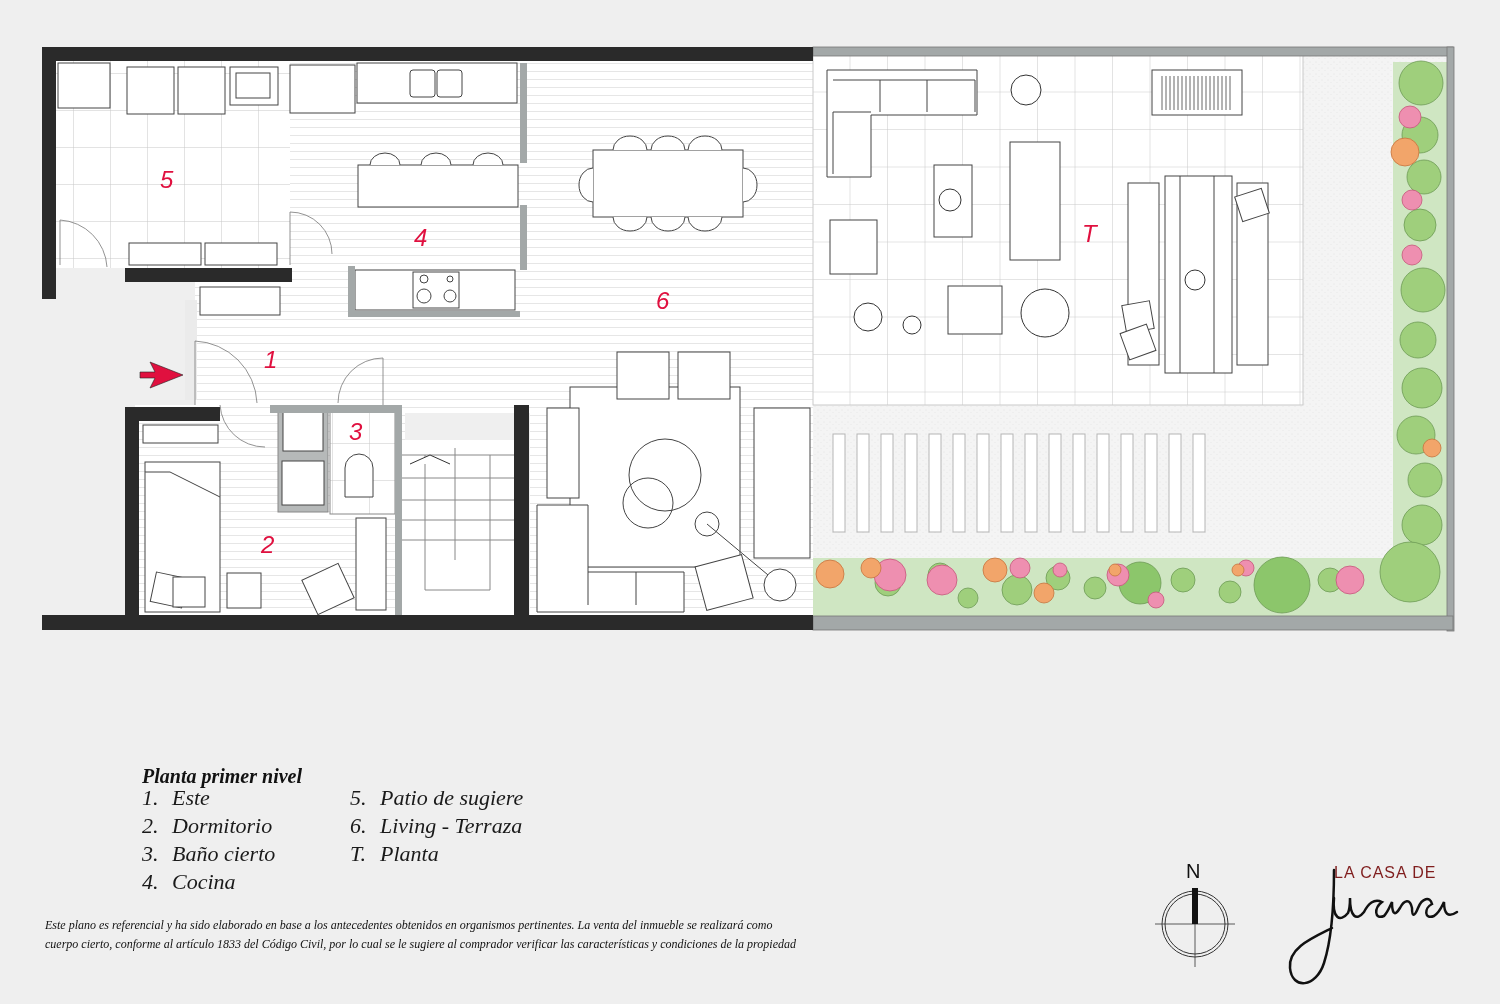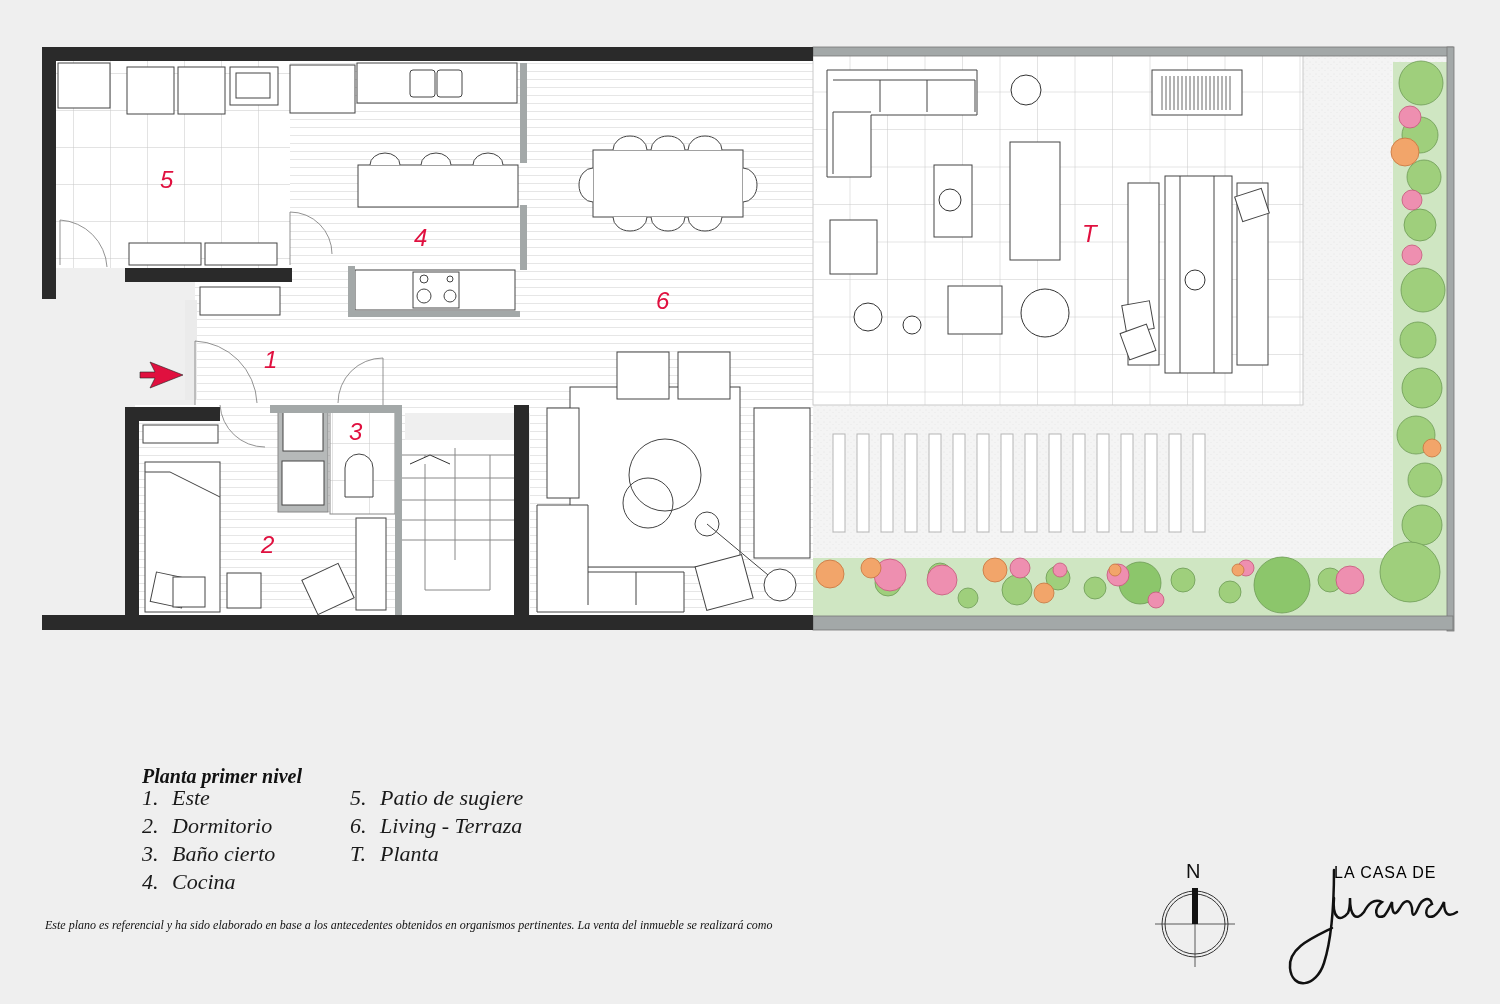--- a/index.html
+++ b/index.html
@@ -7,21 +7,21 @@
   #plan { position:absolute; left:0; top:0; }
   .title { position:absolute; left:142px; top:717px; font-family:"Liberation Serif", serif; font-style:italic; font-weight:bold; font-size:20px; color:#111;margin-top:48px; }
   .legend { position:absolute; font-family:"Liberation Serif", serif; font-style:italic; font-size:22px; color:#1a1a1a; line-height:28px; }
   .legend .row { display:flex; white-space:nowrap; }
   .legend .num { width:30px; display:inline-block; }
   .legend.col1 { left:142px; top:784px; }
   .legend.col2 { left:350px; top:784px; }
   .disclaimer { position:absolute; left:45px; top:916px; width:1060px; font-family:"Liberation Serif", serif; font-style:italic; font-size:12px; color:#111; line-height:19px; }
   .compass { position:absolute; left:1155px; top:862px; width:80px; height:105px; }
   .compass-n { position:absolute; left:1186px; top:860px; font-family:"Liberation Sans", sans-serif; font-size:20px; color:#111; }
-  .brand-top { position:absolute; left:1334px; top:864px; font-family:"Liberation Sans", sans-serif; font-size:16px; letter-spacing:1px; color:#000000; }
+  .brand-top { position:absolute; left:1334px; top:864px; font-family:"Liberation Sans", sans-serif; font-size:16px; letter-spacing:1px; color:#7f1d1d; }
   .brand-logo { position:absolute; left:1282px; top:868px; width:190px; height:120px; }
   .label-red { font-family:"Liberation Sans", sans-serif; font-style:italic; font-size:24px; fill:#e0103f; }
 </style>
 </head>
 <body>
 
 <svg id="plan" width="1500" height="700" viewBox="0 0 1500 700" xmlns="http://www.w3.org/2000/svg">
   <defs>
     <pattern id="planks" width="10" height="8" patternUnits="userSpaceOnUse">
       <rect width="10" height="8" fill="#ffffff"></rect>
@@ -295,20 +295,21 @@
       <span>Living - Terraza</span>
     </div>
   <div class="row">
       <span class="num">T.</span>
       <span>Planta</span>
     </div>
 </div>
 
 <div class="disclaimer">
   <div>Este plano es referencial y ha sido elaborado en base a los antecedentes obtenidos en organismos pertinentes.  La venta del inmueble se realizará como</div>
+  <div>cuerpo cierto, conforme al artículo 1833 del Código Civil, por lo cual se le sugiere al comprador verificar las características y condiciones de la propiedad</div>
 </div>
 
 <div class="compass-n">N</div>
 <svg class="compass" viewBox="0 0 80 105">
   <circle cx="40" cy="62" r="30" fill="none" stroke="#333" stroke-width="1"></circle>
   <circle cx="40" cy="62" r="33" fill="none" stroke="#333" stroke-width="1"></circle>
   <line x1="0" y1="62" x2="80" y2="62" stroke="#333" stroke-width="0.8"></line>
   <line x1="40" y1="26" x2="40" y2="105" stroke="#333" stroke-width="0.8"></line>
   <rect x="37" y="26" width="6" height="36" fill="#111"></rect>
 </svg>

